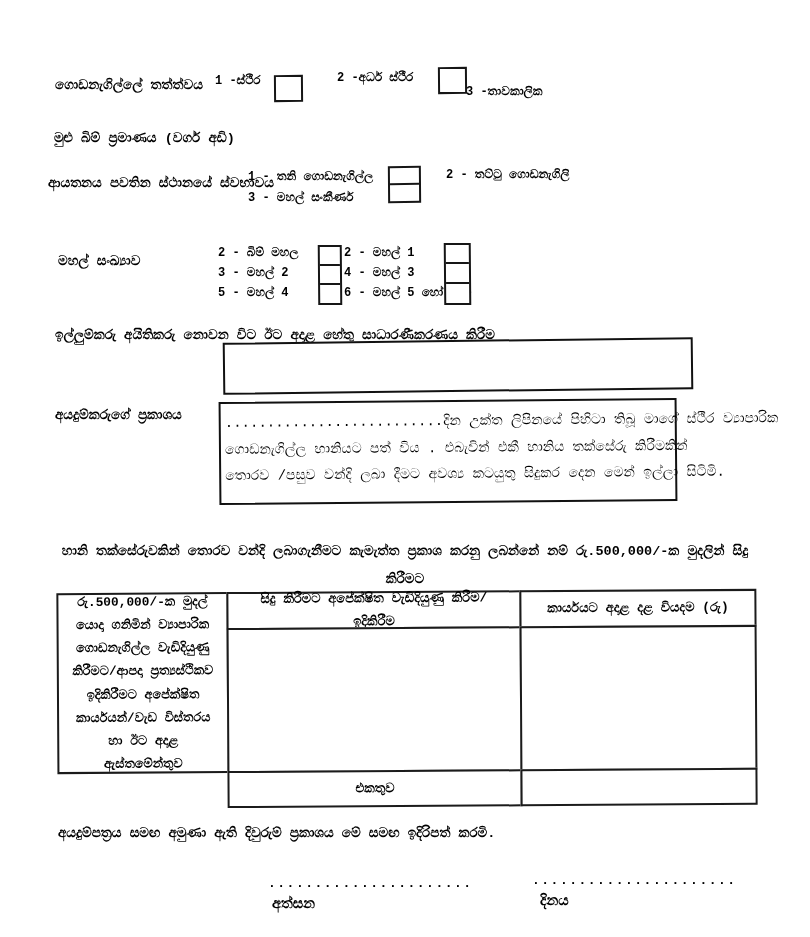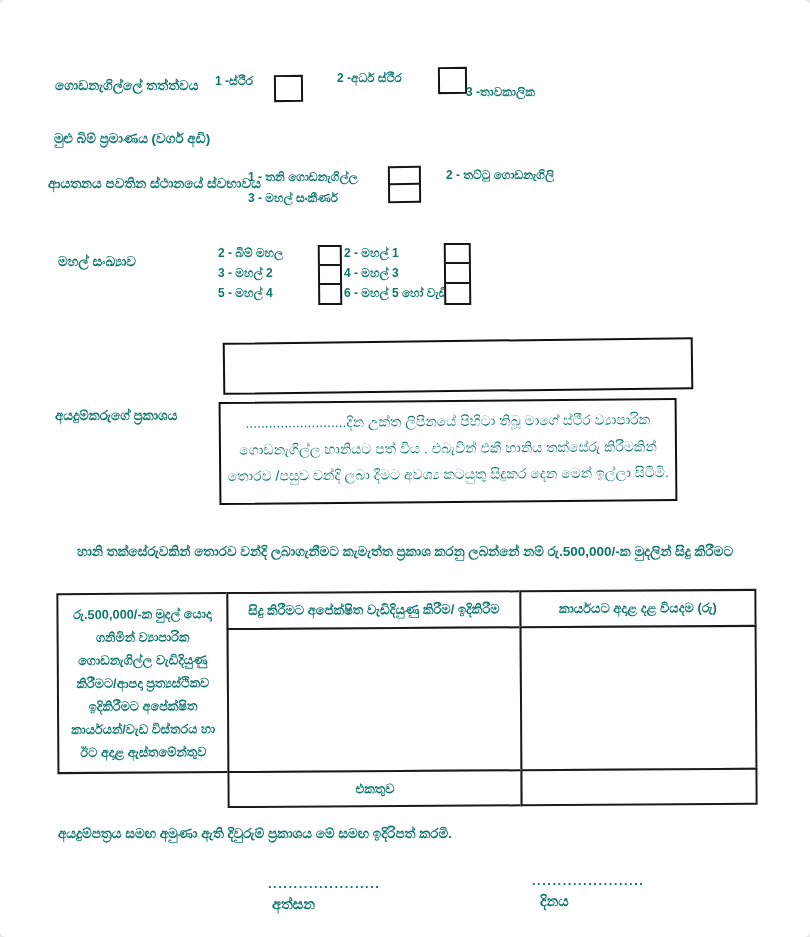--- a/index.html
+++ b/index.html
@@ -1,24 +1,23 @@
 <!DOCTYPE html>
 <html><head>
 <meta charset="utf-8">
 <style>
   html,body{margin:0;padding:0;background:#e8e8e8;}
   .page{
     position:relative;
     width:810px;height:937px;
     margin:0 auto;
     background:#ffffff;
-    font-family:Liberation Sans, sans-serif;
-    color:#0f766e;
+    font-family:Liberation Mono, monospace;
+    color:#000000;
     overflow:hidden;
-    border-radius:6px;
   }
   .abs{position:absolute;}
   .lbl{font-size:13.5px;font-weight:600;white-space:nowrap;}
   .opt{font-size:12px;font-weight:600;white-space:nowrap;}
   .chk{
     position:absolute;
     border:2px solid #161616;
     background:#fff;
   }
   .cellstack{position:absolute;border:2px solid #161616;background:#fff;}
@@ -85,20 +84,21 @@
 
   <div class="abs opt" style="left:344px;top:246px;">2 - මහල් 1</div>
   <div class="abs opt" style="left:344px;top:266px;">4 - මහල් 3</div>
   <div class="abs opt" style="left:344px;top:286px;">6 - මහල් 5 හෝ වැඩි</div>
 
   <div class="cellstack skew2" style="left:444px;top:243px;width:23px;height:58px;">
     <div class="divider" style="top:17px;"></div>
     <div class="divider" style="top:37px;"></div>
   </div>
 
+  <div class="abs lbl" style="left:55px;top:328px;">ඉල්ලුම්කරු අයිතිකරු නොවන විට ඊට අදාළ හේතු සාධාරණීකරණය කිරීම</div>
   <div class="bigbox skew1" style="left:223px;top:340px;width:466px;height:48px;"></div>
 
   <div class="abs lbl" style="left:55px;top:408px;">අයදුම්කරුගේ ප්‍රකාශය</div>
   <div class="bigbox skew2" style="left:219px;top:400px;width:458px;height:103px;padding:6px 4px;box-sizing:border-box;">
     <div class="stmt-line">..........................දින උක්ත  ලිපිනයේ පිහිටා තිබූ මාගේ ස්ථීර ව්‍යාපාරික</div>
     <div class="stmt-line">ගොඩනැගිල්ල හානියට පත් විය . එබැවින් එකී හානිය  තක්සේරු කිරීමකින්</div>
     <div class="stmt-line">තොරව /පසුව වන්දි ලබා දීමට අවශ්‍ය කටයුතු සිදුකර දෙන මෙන් ඉල්ලා සිටිමි.</div>
   </div>
 
   <div class="abs note-center" style="left:40px;top:538px;width:730px;">

